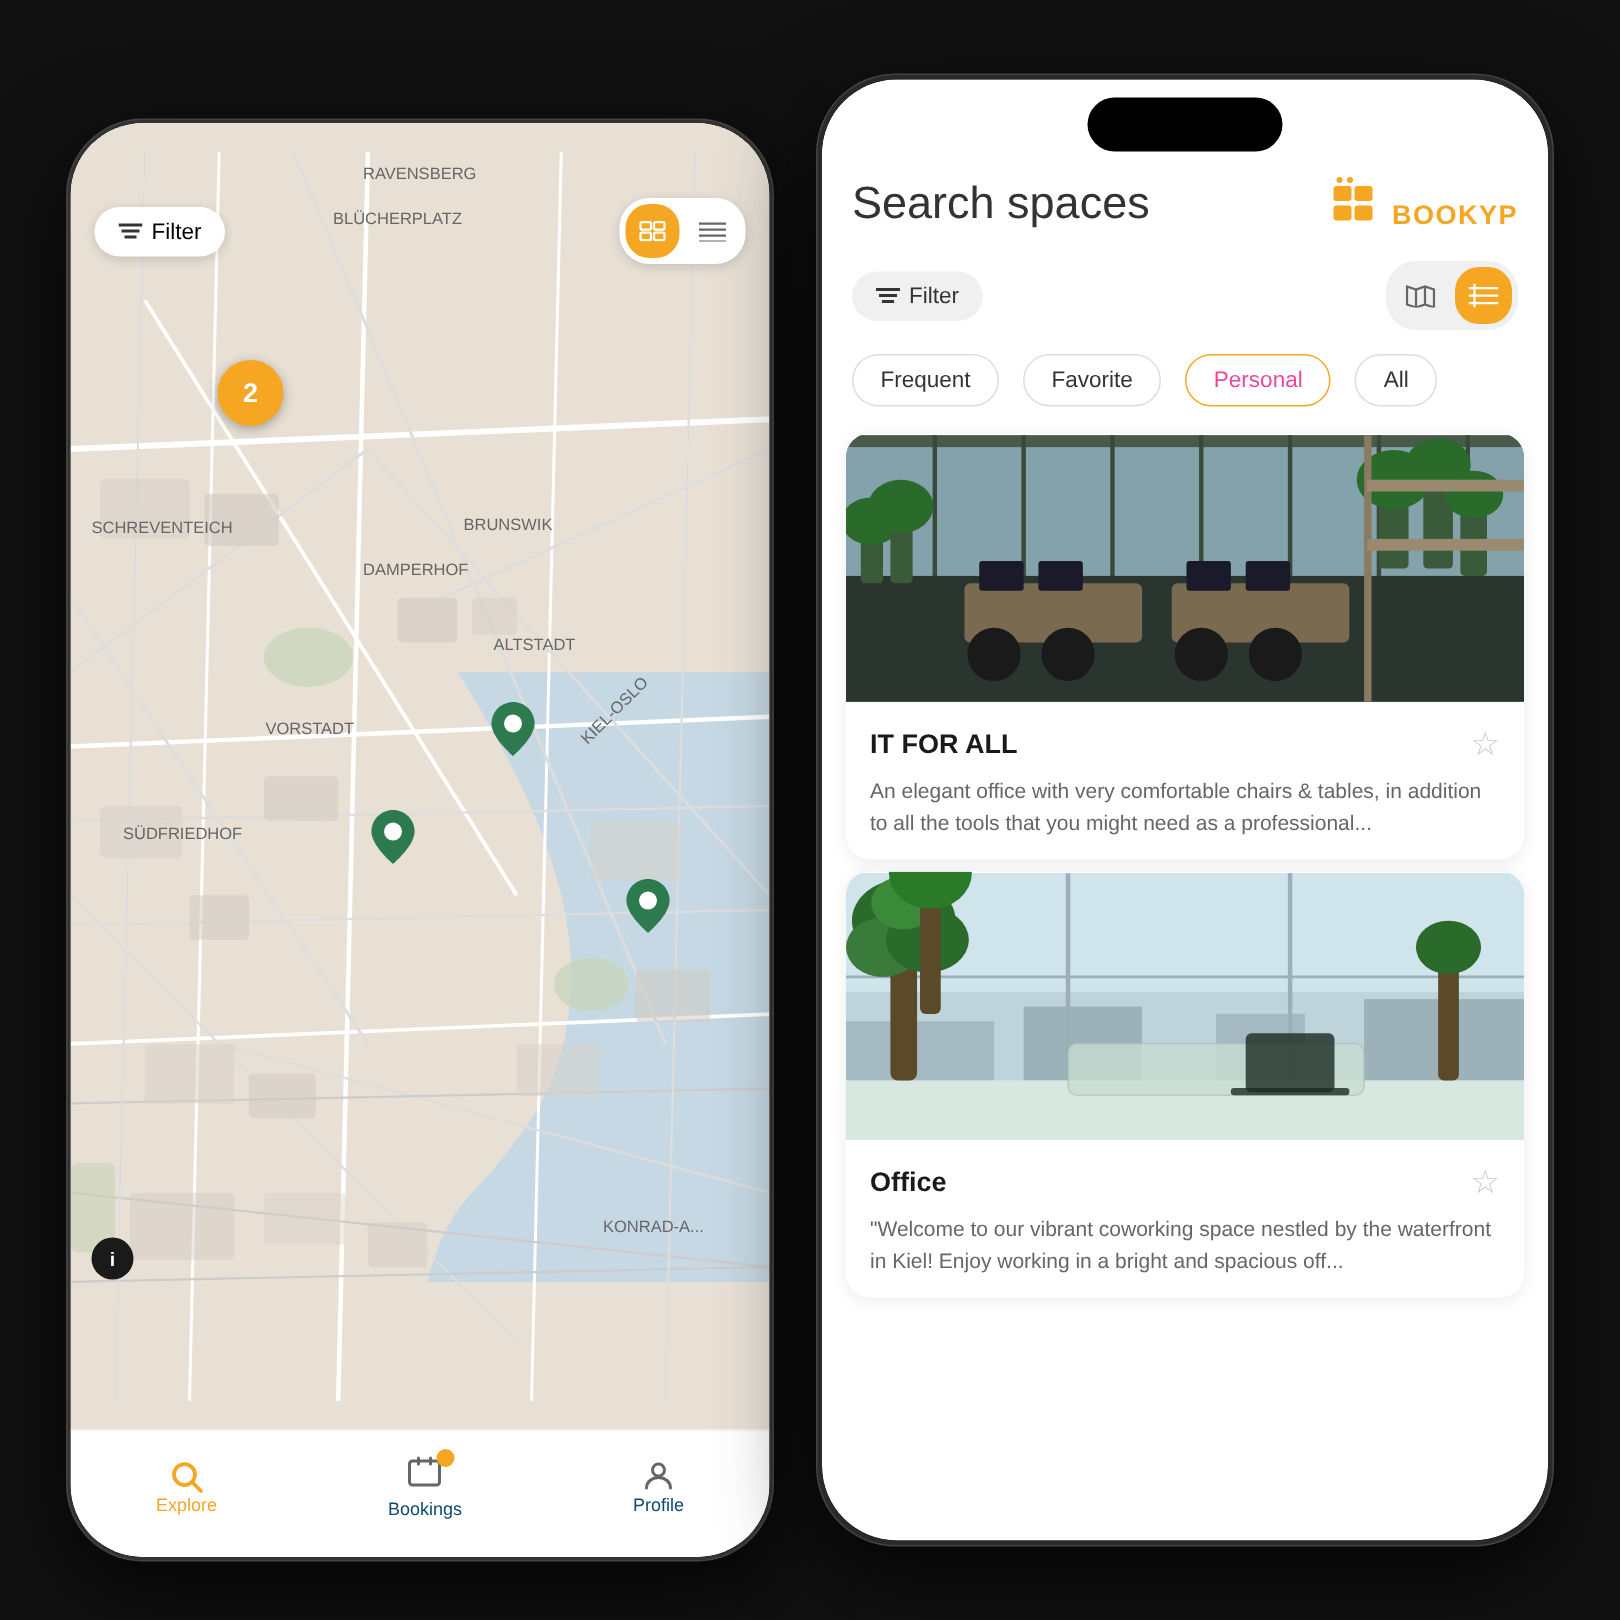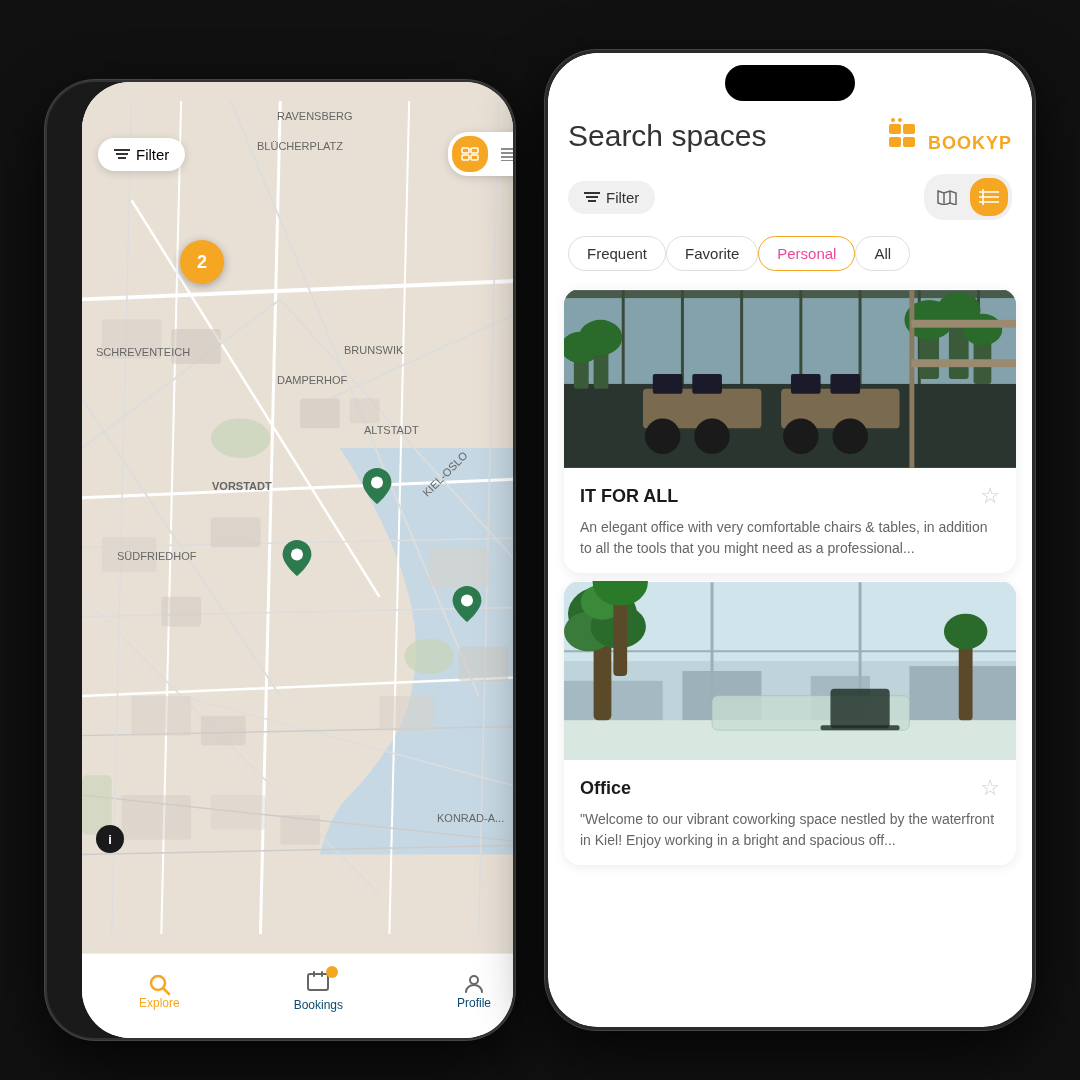--- a/index.html
+++ b/index.html
@@ -38,21 +38,20 @@
       margin-top: 40px;
     }
 
     .phone-left-inner {
       width: 100%;
       height: 100%;
       background: #fff;
       border-radius: 48px;
       overflow: hidden;
       position: relative;
-      margin-left: 35px;
     }
 
     
     .map-area {
       width: 100%;
       height: calc(100% - 85px);
       position: relative;
       overflow: hidden;
       background: #e8e0d5;
     }
@@ -312,21 +311,21 @@
       cursor: pointer;
       font-size: 16px;
     }
 
     .view-btn.active { background: #F5A623; color: #fff; }
     .view-btn.inactive { background: transparent; color: #666; }
 
     
     .category-pills {
       display: flex;
-      gap: 0;
+      gap: 16px;
       padding: 8px 20px;
       background: #fff;
     }
 
     .pill {
       border-radius: 20px;
       padding: 8px 18px;
       font-size: 15px;
       font-weight: 500;
       border: 1.5px solid #ddd;
@@ -468,21 +467,21 @@
           <rect x="0" y="680" width="30" height="60" rx="5" fill="#c8d4b8" opacity="0.6"></rect>
         </svg>
 
         
         <span class="map-label" style="top:28px; left:195px;">RAVENSBERG</span>
         <span class="map-label" style="top:58px; left:175px;">BLÜCHERPLATZ</span>
         <span class="map-label" style="top:264px; left:14px;">SCHREVENTEICH</span>
         <span class="map-label" style="top:262px; left:262px;">BRUNSWIK</span>
         <span class="map-label" style="top:292px; left:195px;">DAMPERHOF</span>
         <span class="map-label" style="top:342px; left:282px;">ALTSTADT</span>
-        <span class="map-label" style="top:398px; left:130px;font-weight:bold;">VORSTADT</span>
+        <span class="map-label" style="top:398px; left:130px;">VORSTADT</span>
         <span class="map-label" style="top:386px; left:334px; transform: rotate(-45deg);">KIEL-OSLO</span>
         <span class="map-label" style="top:468px; left:35px;">SÜDFRIEDHOF</span>
         <span class="map-label" style="top:730px; left:355px;">KONRAD-A...</span>
 
         
         <div class="map-topbar">
           <button class="filter-btn">
             <svg width="16" height="12" viewBox="0 0 16 12" fill="none">
               <line x1="0" y1="2" x2="16" y2="2" stroke="#333" stroke-width="2"></line>
               <line x1="2" y1="6" x2="14" y2="6" stroke="#333" stroke-width="2"></line>

